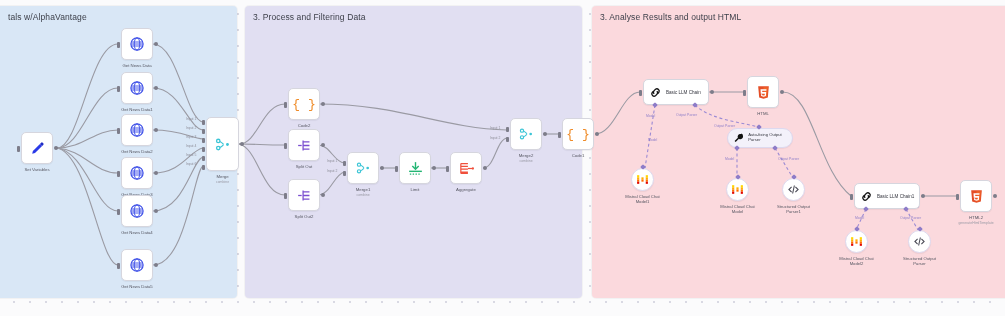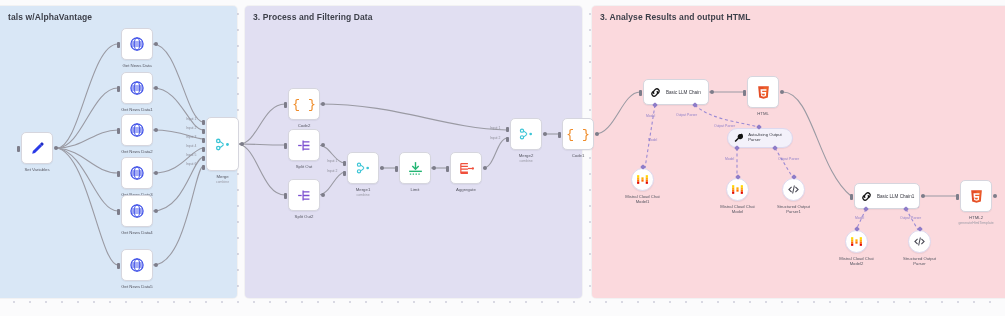--- a/index.html
+++ b/index.html
@@ -17,21 +17,21 @@
     background-position:6px 6px;
     overflow:hidden;
   }
   
   .sticky{
     position:absolute;border-radius:4px;
     box-shadow:0 0 0 1px rgba(0,0,0,.035);
   }
   .sticky .sticky-title{
     position:absolute;top:6px;left:8px;right:8px;
-    font-size:8.5px;font-weight:700;color:#3c3f49;
+    font-size:8.5px;font-weight:400;color:#3c3f49;
     letter-spacing:.1px;white-space:nowrap;overflow:hidden;
   }
   #sticky-1{left:-40px;top:6px;width:277px;height:292px;background:#d9e7f6;}
   #sticky-1 .sticky-title{left:48px;}
   #sticky-2{left:245px;top:6px;width:337px;height:292px;background:#e1dff2;}
   #sticky-3{left:592px;top:6px;width:427px;height:292px;background:#fbd9dd;}
 
   
   svg#edges{position:absolute;inset:0;width:1005px;height:316px;overflow:visible;}
   .edge{fill:none;stroke:#9a9aa3;stroke-width:1.1px;}

